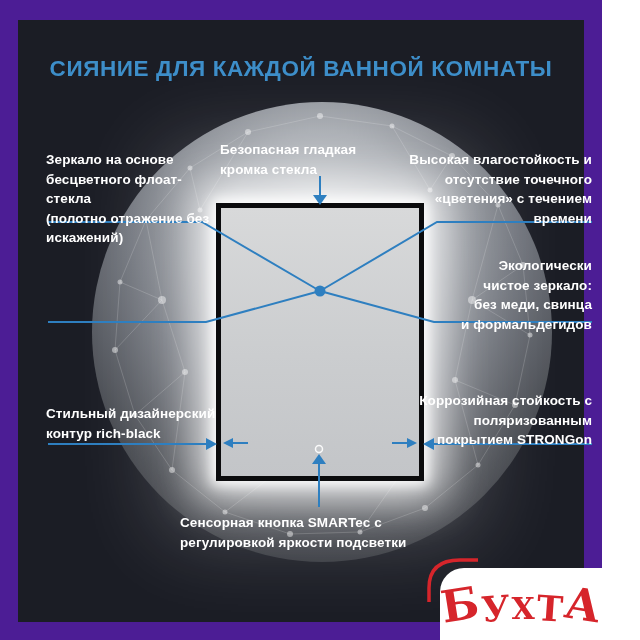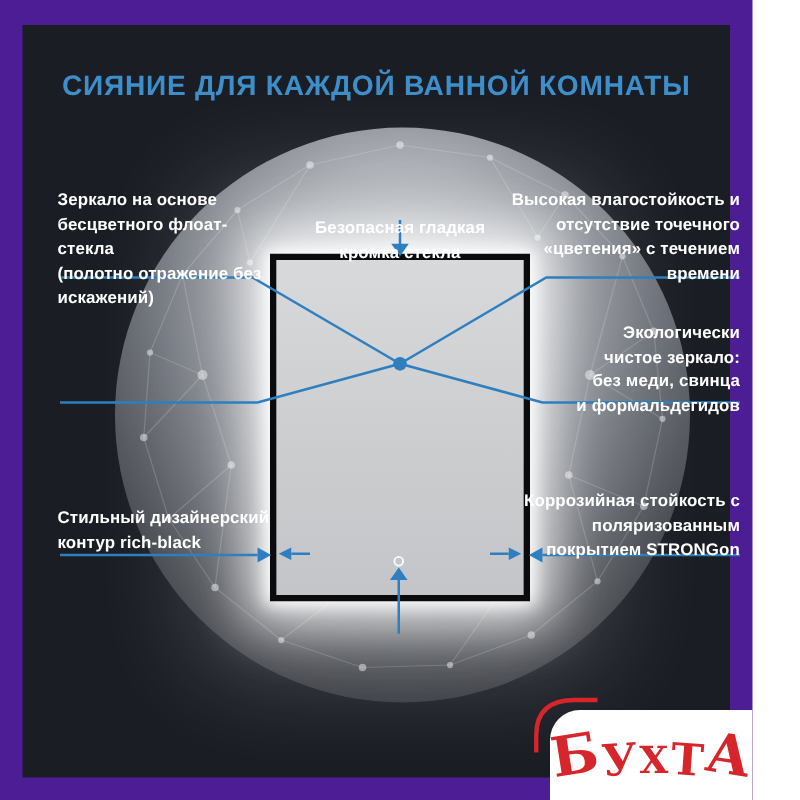--- a/index.html
+++ b/index.html
@@ -22,21 +22,21 @@
                0 0 85px 48px rgba(255,255,255,0.28);}
   
   .ann{position:absolute;left:0;top:0;pointer-events:none;}
   .ann .bl{stroke:var(--line-blue,#2e7fc0);stroke-width:2;fill:none;}
   .ann .bh{fill:var(--line-blue,#2e7fc0);stroke:none;}
   .ann .btn{stroke:rgba(255,255,255,0.9);stroke-width:1.5;fill:none;}
   
   .co{position:absolute;color:var(--label-text,#fff);font-weight:700;font-size:13.5px;line-height:19.5px;
       white-space:pre-line;letter-spacing:0.1px;}
   .co.right{text-align:right;}
-  .co.center{text-align:center;margin-top:32px;}
+  .co.center{}
   .title{position:absolute;left:0;top:56px;width:100%;text-align:center;
     color:var(--accent-blue,#3d8ec9);font-weight:700;font-size:22.5px;letter-spacing:0.6px;}
   
   .logo-accent{position:absolute;left:0;top:0;pointer-events:none;}
   .logo-accent path{stroke:var(--logo-red,#d6252b);stroke-width:3.5;fill:none;}
   .logo-box{position:absolute;left:440px;top:568px;right:0;bottom:0;background:#ffffff;
     border-top-left-radius:24px;display:flex;align-items:center;justify-content:center;gap:2px;}
   .logo-box span{font-family:"DejaVu Serif",serif;font-weight:700;color:var(--logo-red,#d6252b);
     display:inline-block;line-height:1;}
   .l0{font-size:44px;transform:rotate(-9deg) translateY(1px);}
@@ -165,20 +165,22 @@
 времени</div>
   <div class="co right" style="left:392px;top:256px;width:200px;">Экологически
 чистое зеркало:
 без меди, свинца
 и формальдегидов</div>
   <div class="co right" style="left:392px;top:391px;width:200px;">Коррозийная стойкость с
 поляризованным
 покрытием STRONGon</div>
   <div class="co" style="left:46px;top:404px;width:190px;">Стильный дизайнерский
 контур rich-black</div>
+  <div class="co center" style="left:180px;top:513px;width:280px;">Сенсорная кнопка SMARTec с
+регулировкой яркости подсветки</div>
 
   <svg class="logo-accent" width="640" height="640" viewBox="0 0 640 640">
     <path d="M429,602 L429,588 Q429,560 460,560 L478,560"></path>
   </svg>
 
   <div class="logo-box">
     <span class="l0">Б</span>
     <span class="l1">У</span>
     <span class="l2">Х</span>
     <span class="l3">Т</span>

